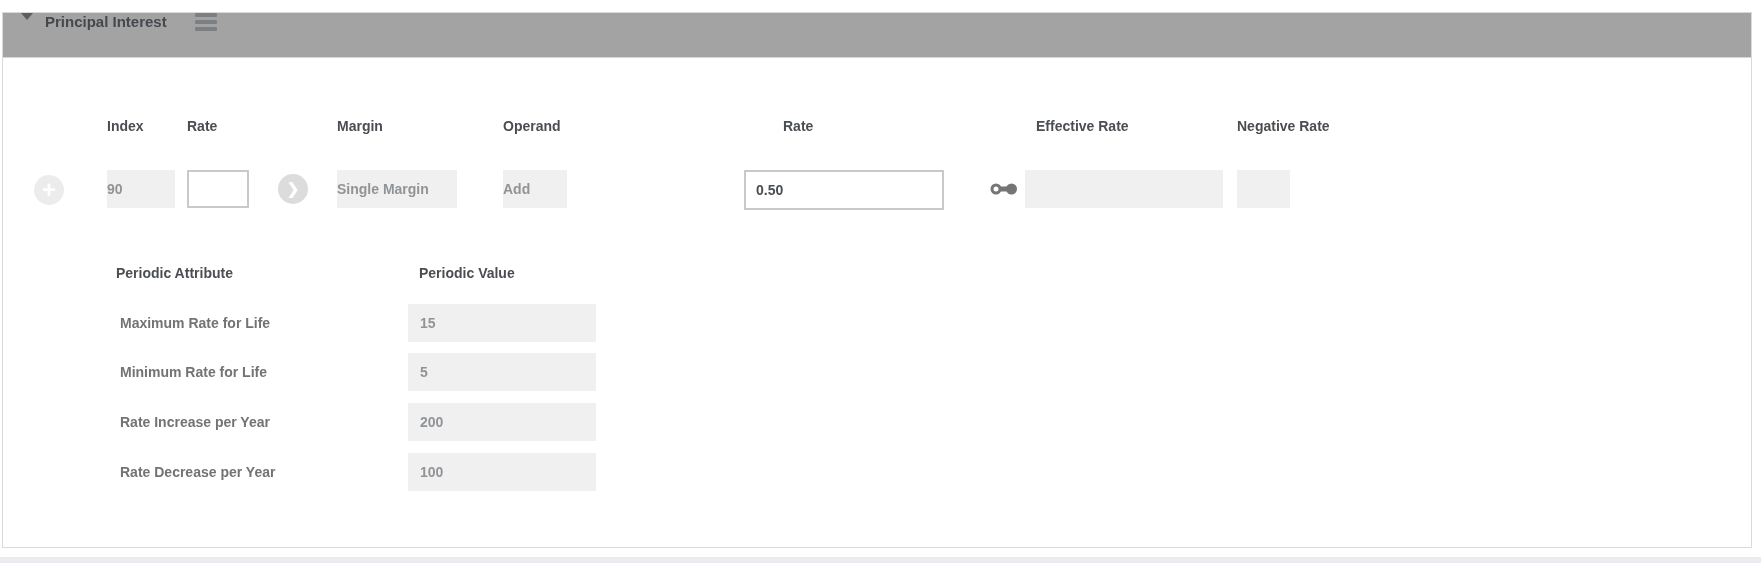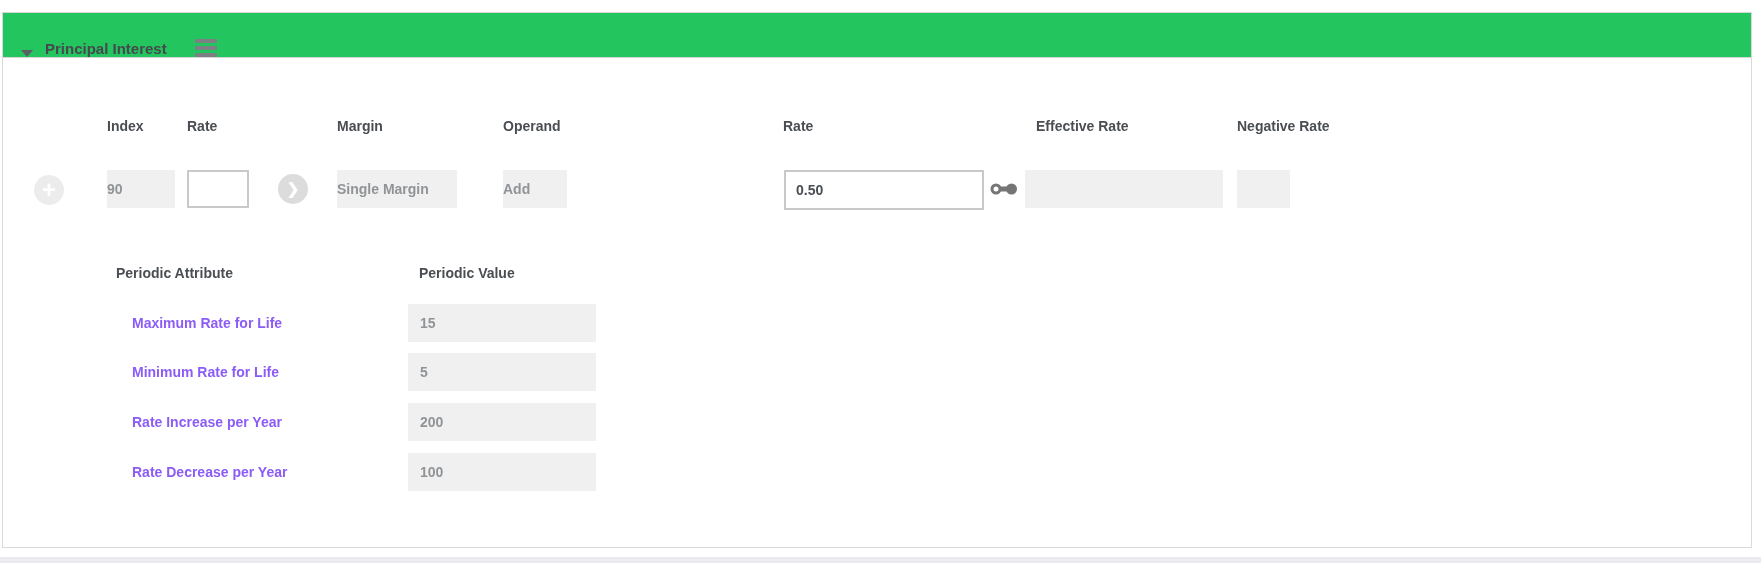--- a/index.html
+++ b/index.html
@@ -5,22 +5,22 @@
   html,body{margin:0;padding:0;background:#ffffff;}
   body{width:1761px;height:563px;position:relative;overflow:hidden;
        font-family:"Liberation Sans","DejaVu Sans",sans-serif;}
 
   .stage{position:absolute;left:0;top:0;width:1761px;height:563px;}
 
   
   .panel{position:absolute;left:2px;top:12px;width:1750px;height:536px;
          background:#ffffff;border:1px solid #d9d9d9;box-sizing:border-box;}
   .panel-header{position:absolute;left:0;top:0;right:0;height:45px;
-                background:#22c55e;border-bottom:1px solid #d6d6d6;
-                display:flex;align-items:flex-end;box-sizing:border-box;}
+                background:#a3a3a3;border-bottom:1px solid #d6d6d6;
+                display:flex;align-items:flex-start;box-sizing:border-box;}
   .caret{width:0;height:0;margin-left:18px;
          border-left:6px solid transparent;border-right:6px solid transparent;
          border-top:7px solid #5a5f63;}
   .panel-title{margin-left:12px;font-size:15px;font-weight:bold;color:#45494d;}
   .hamburger{margin-left:28px;display:flex;flex-direction:column;gap:3px;cursor:pointer;}
   .hamburger span{display:block;width:22px;height:4px;background:#7d8083;border-radius:1px;}
 
   
   .flabel{position:absolute;top:118px;font-size:14px;font-weight:bold;color:#4a4e52;}
   .tlabel{position:absolute;font-size:14px;font-weight:bold;color:#4a4e52;margin-left:9px;}
@@ -35,22 +35,22 @@
   .circle-btn{position:absolute;width:30px;height:30px;border-radius:50%;
               display:flex;align-items:center;justify-content:center;
               color:#ffffff;cursor:pointer;border:none;padding:0;}
   .plus-btn{left:34px;top:175px;background:#ececec;font-size:24px;font-weight:bold;line-height:1;}
   .next-btn{left:278px;top:174px;background:#dcdcdc;font-size:15px;font-weight:bold;}
 
   .key-icon{position:absolute;left:990px;top:180px;}
 
   
   .prow{position:absolute;left:0;width:760px;height:38px;}
-  .prow .attr{position:absolute;left:132px;top:0;line-height:38px;
-              font-size:14px;font-weight:bold;color:#8b5cf6;white-space:nowrap;}
+  .prow .attr{position:absolute;left:120px;top:0;line-height:38px;
+              font-size:14px;font-weight:bold;color:#737373;white-space:nowrap;}
   .prow .val{position:absolute;left:408px;top:0;width:188px;height:38px;
              background:#f0f0f0;color:#919497;font-size:14px;font-weight:bold;
              line-height:38px;padding-left:12px;box-sizing:border-box;}
 
   
   .bottom-strip{position:absolute;left:0;top:557px;width:1761px;height:6px;background:#e9ebef;}
 </style>
 </head>
 <body>
 
@@ -85,21 +85,21 @@
   <input class="ctl txt-input" style="left: 187px; width: 62px;" type="text" value="">
 
   <button class="circle-btn next-btn">
     <span>❯</span>
   </button>
 
   <div class="ctl ro-box" style="left:337px;width:120px">Single Margin</div>
 
   <div class="ctl ro-box" style="left:503px;width:64px">Add</div>
 
-  <input class="ctl txt-input" style="left: 784px; width: 200px; height: 40px;" type="text" value="0.50">
+  <input class="ctl txt-input" style="left: 744px; width: 200px; height: 40px;" type="text" value="0.50">
 
   <span class="key-icon">
     <svg width="28" height="18" viewBox="0 0 28 18">
       <circle cx="6" cy="9" r="4" fill="#ffffff" stroke="#757575" stroke-width="3"></circle>
       <line x1="9" y1="9" x2="20" y2="9" stroke="#757575" stroke-width="5"></line>
       <circle cx="21.5" cy="9" r="5.5" fill="#757575"></circle>
     </svg>
   </span>
 
   <div class="ctl ro-box" style="left:1025px;width:198px"></div>

